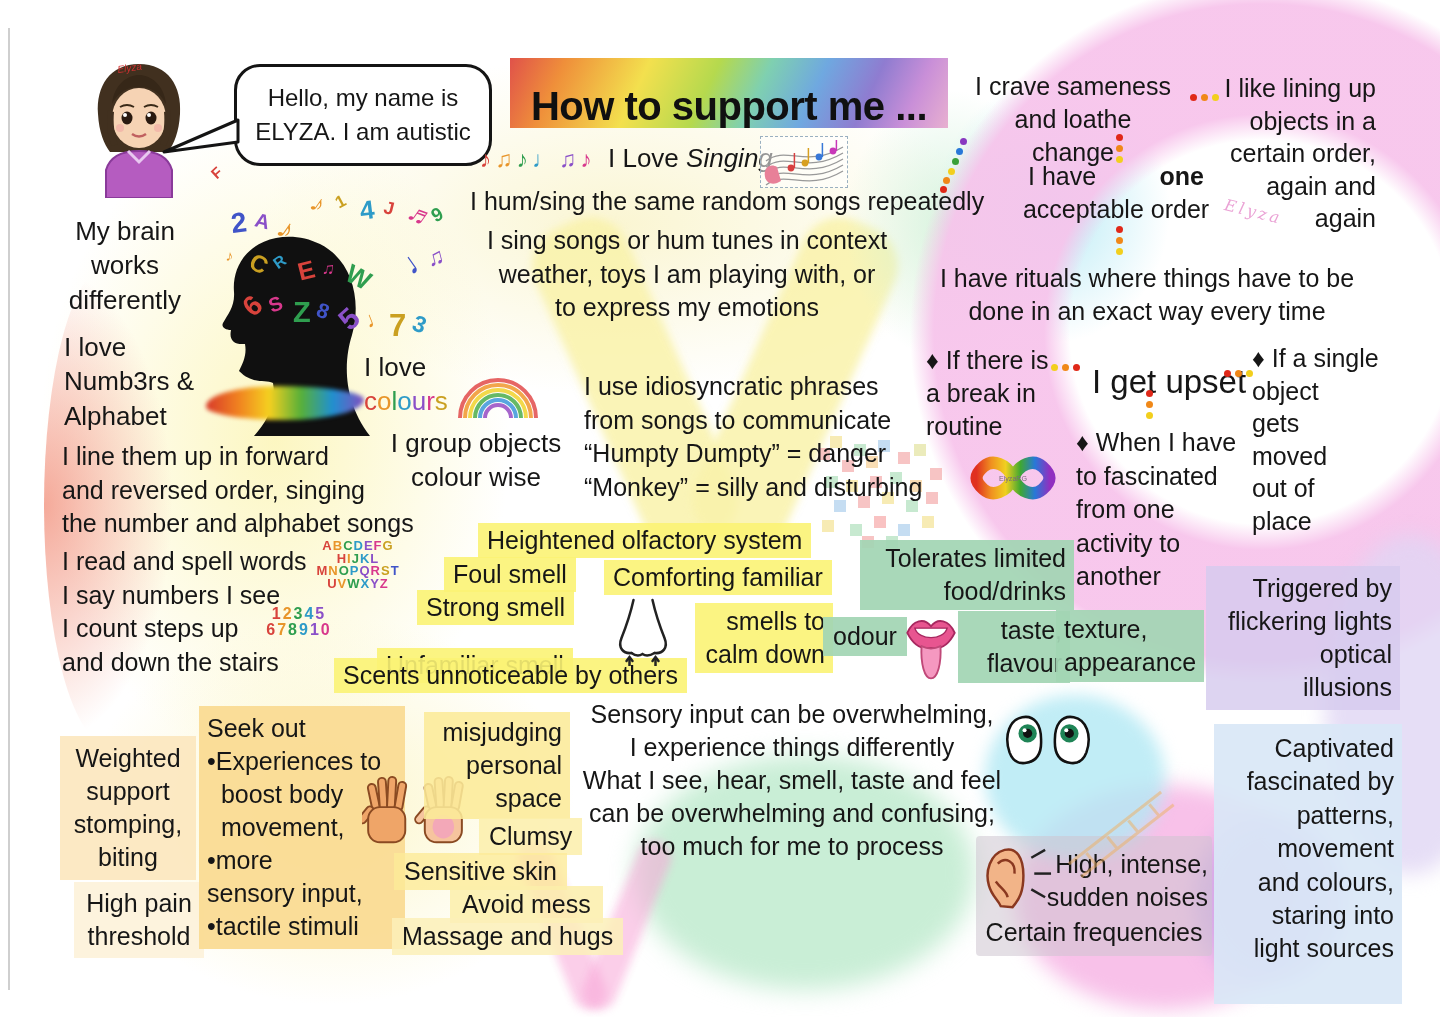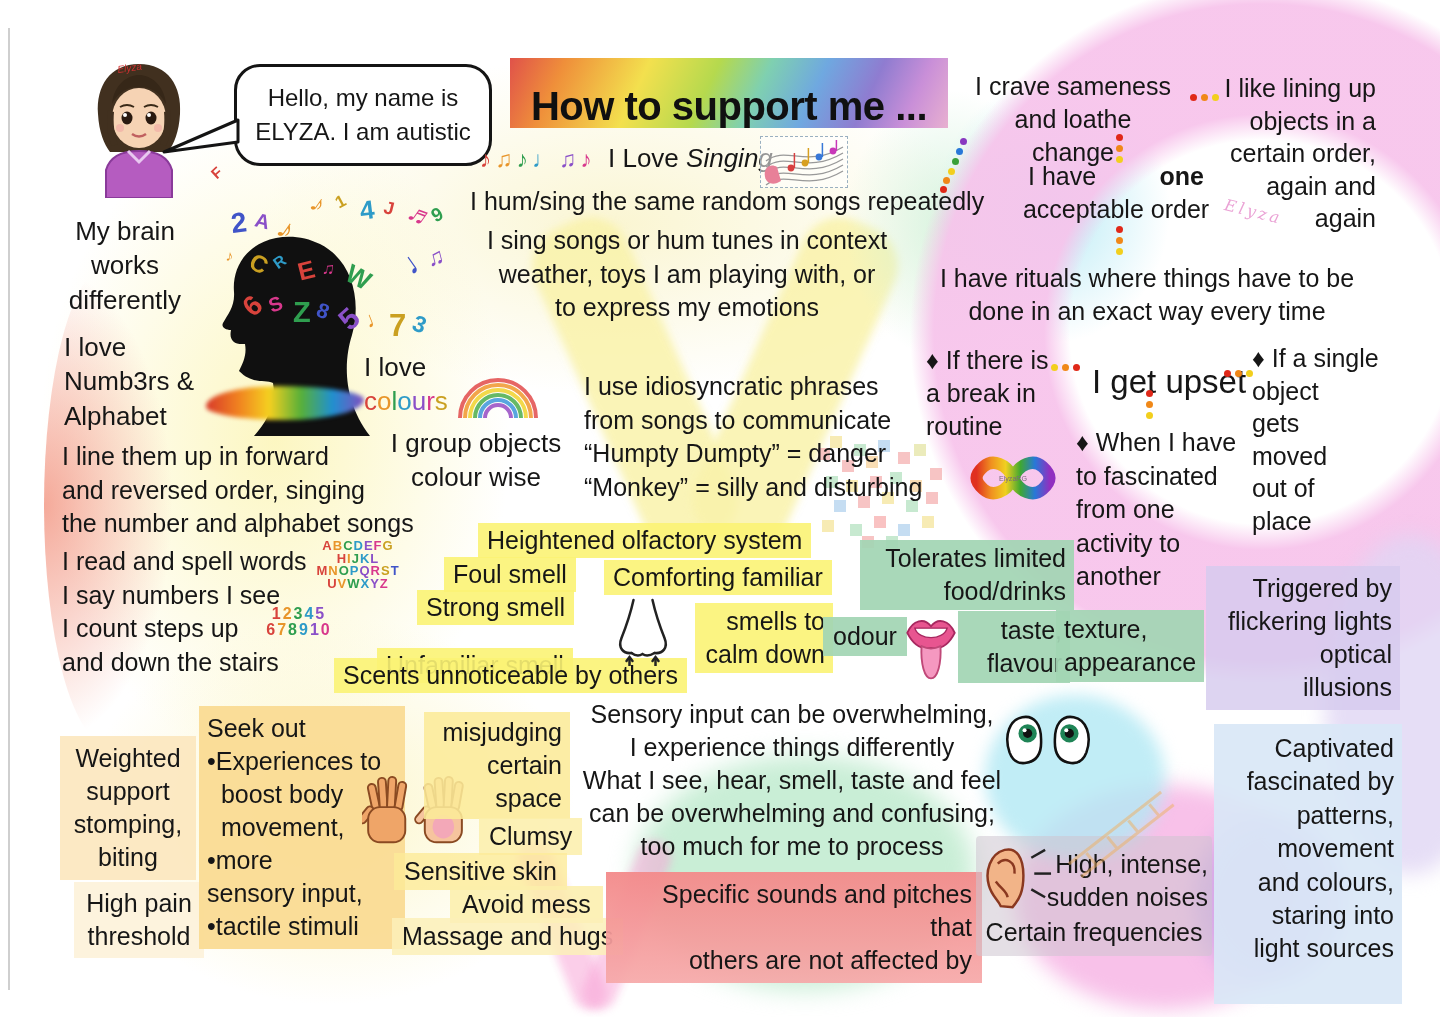--- a/index.html
+++ b/index.html
@@ -398,40 +398,36 @@
       <rect x="17" y="6" width="8" height="34" rx="4" transform="rotate(-4 21 23)"></rect>
       <rect x="26" y="5" width="8" height="34" rx="4" transform="rotate(3 30 22)"></rect>
       <rect x="35" y="10" width="8" height="30" rx="4" transform="rotate(10 39 25)"></rect>
       <rect x="0" y="34" width="8" height="20" rx="4" transform="rotate(40 4 44)"></rect>
       <rect x="6" y="36" width="38" height="36" rx="12"></rect>
       <ellipse cx="25" cy="56" rx="11" ry="12" fill="#f3a8b8" stroke="none"></ellipse>
     </g>
   </svg>
   <div class="txt r" style="left:424px;top:712px;width:130px;padding:4px 8px;background:rgba(252,235,152,.88);">
       <div>misjudging</div>
-      <div>certain</div>
+      <div>personal</div>
       <div>space</div>
     </div>
   <div class="txt nw" style="left:479px;top:818px;padding:2px 10px;background:rgba(252,238,170,.85);">Clumsy</div>
   <div class="txt nw" style="left:394px;top:853px;padding:2px 10px;background:rgba(252,235,152,.8);">Sensitive skin</div>
   <div class="txt nw" style="left:450px;top:886px;padding:2px 12px;background:rgba(252,238,170,.85);">Avoid mess</div>
   <div class="txt nw" style="left:392px;top:918px;padding:2px 10px;background:rgba(252,240,185,.85);">Massage and hugs</div>
 
   <div class="txt c" style="left:568px;top:698px;width:448px;line-height:33px;">
       <div>Sensory input can be overwhelming,</div>
       <div>I experience things differently</div>
       <div>What I see, hear, smell, taste and feel</div>
       <div>can be overwhelming and confusing;</div>
       <div>too much for me to process</div>
     </div>
 
-  <div class="txt r" style="left:606px;top:872px;width:356px;padding:6px 10px;background:linear-gradient(180deg,rgba(243,138,138,.95),rgba(246,168,168,.92));">
-      <div>Specific sounds and pitches that</div>
-      <div>others are not affected by</div>
-    </div>
   <div class="abs" style="left:976px;top:836px;width:236px;height:120px;background:rgba(206,196,208,.55);border-radius:4px;"></div>
   <svg class="abs" style="left:980px;top:842px;" width="74" height="74" viewBox="0 0 75 75">
     <path d="M25,8 C10,12 5,30 9,44 C12,55 18,58 21,65 L33,66 C40,58 44,50 44,34 C44,16 37,5 25,8 Z" fill="#f2b488" stroke="#8a3820" stroke-width="2.5"></path>
     <path d="M18,22 C26,14 36,20 35,32 M16,40 C22,48 27,50 28,56" fill="none" stroke="#8a3820" stroke-width="2.5"></path>
     <g stroke="#222" stroke-width="2.5">
       <line x1="52" y1="16" x2="66" y2="8"></line>
         <line x1="55" y1="32" x2="72" y2="32"></line>
         <line x1="52" y1="48" x2="66" y2="56"></line>
     </g>
   </svg>

